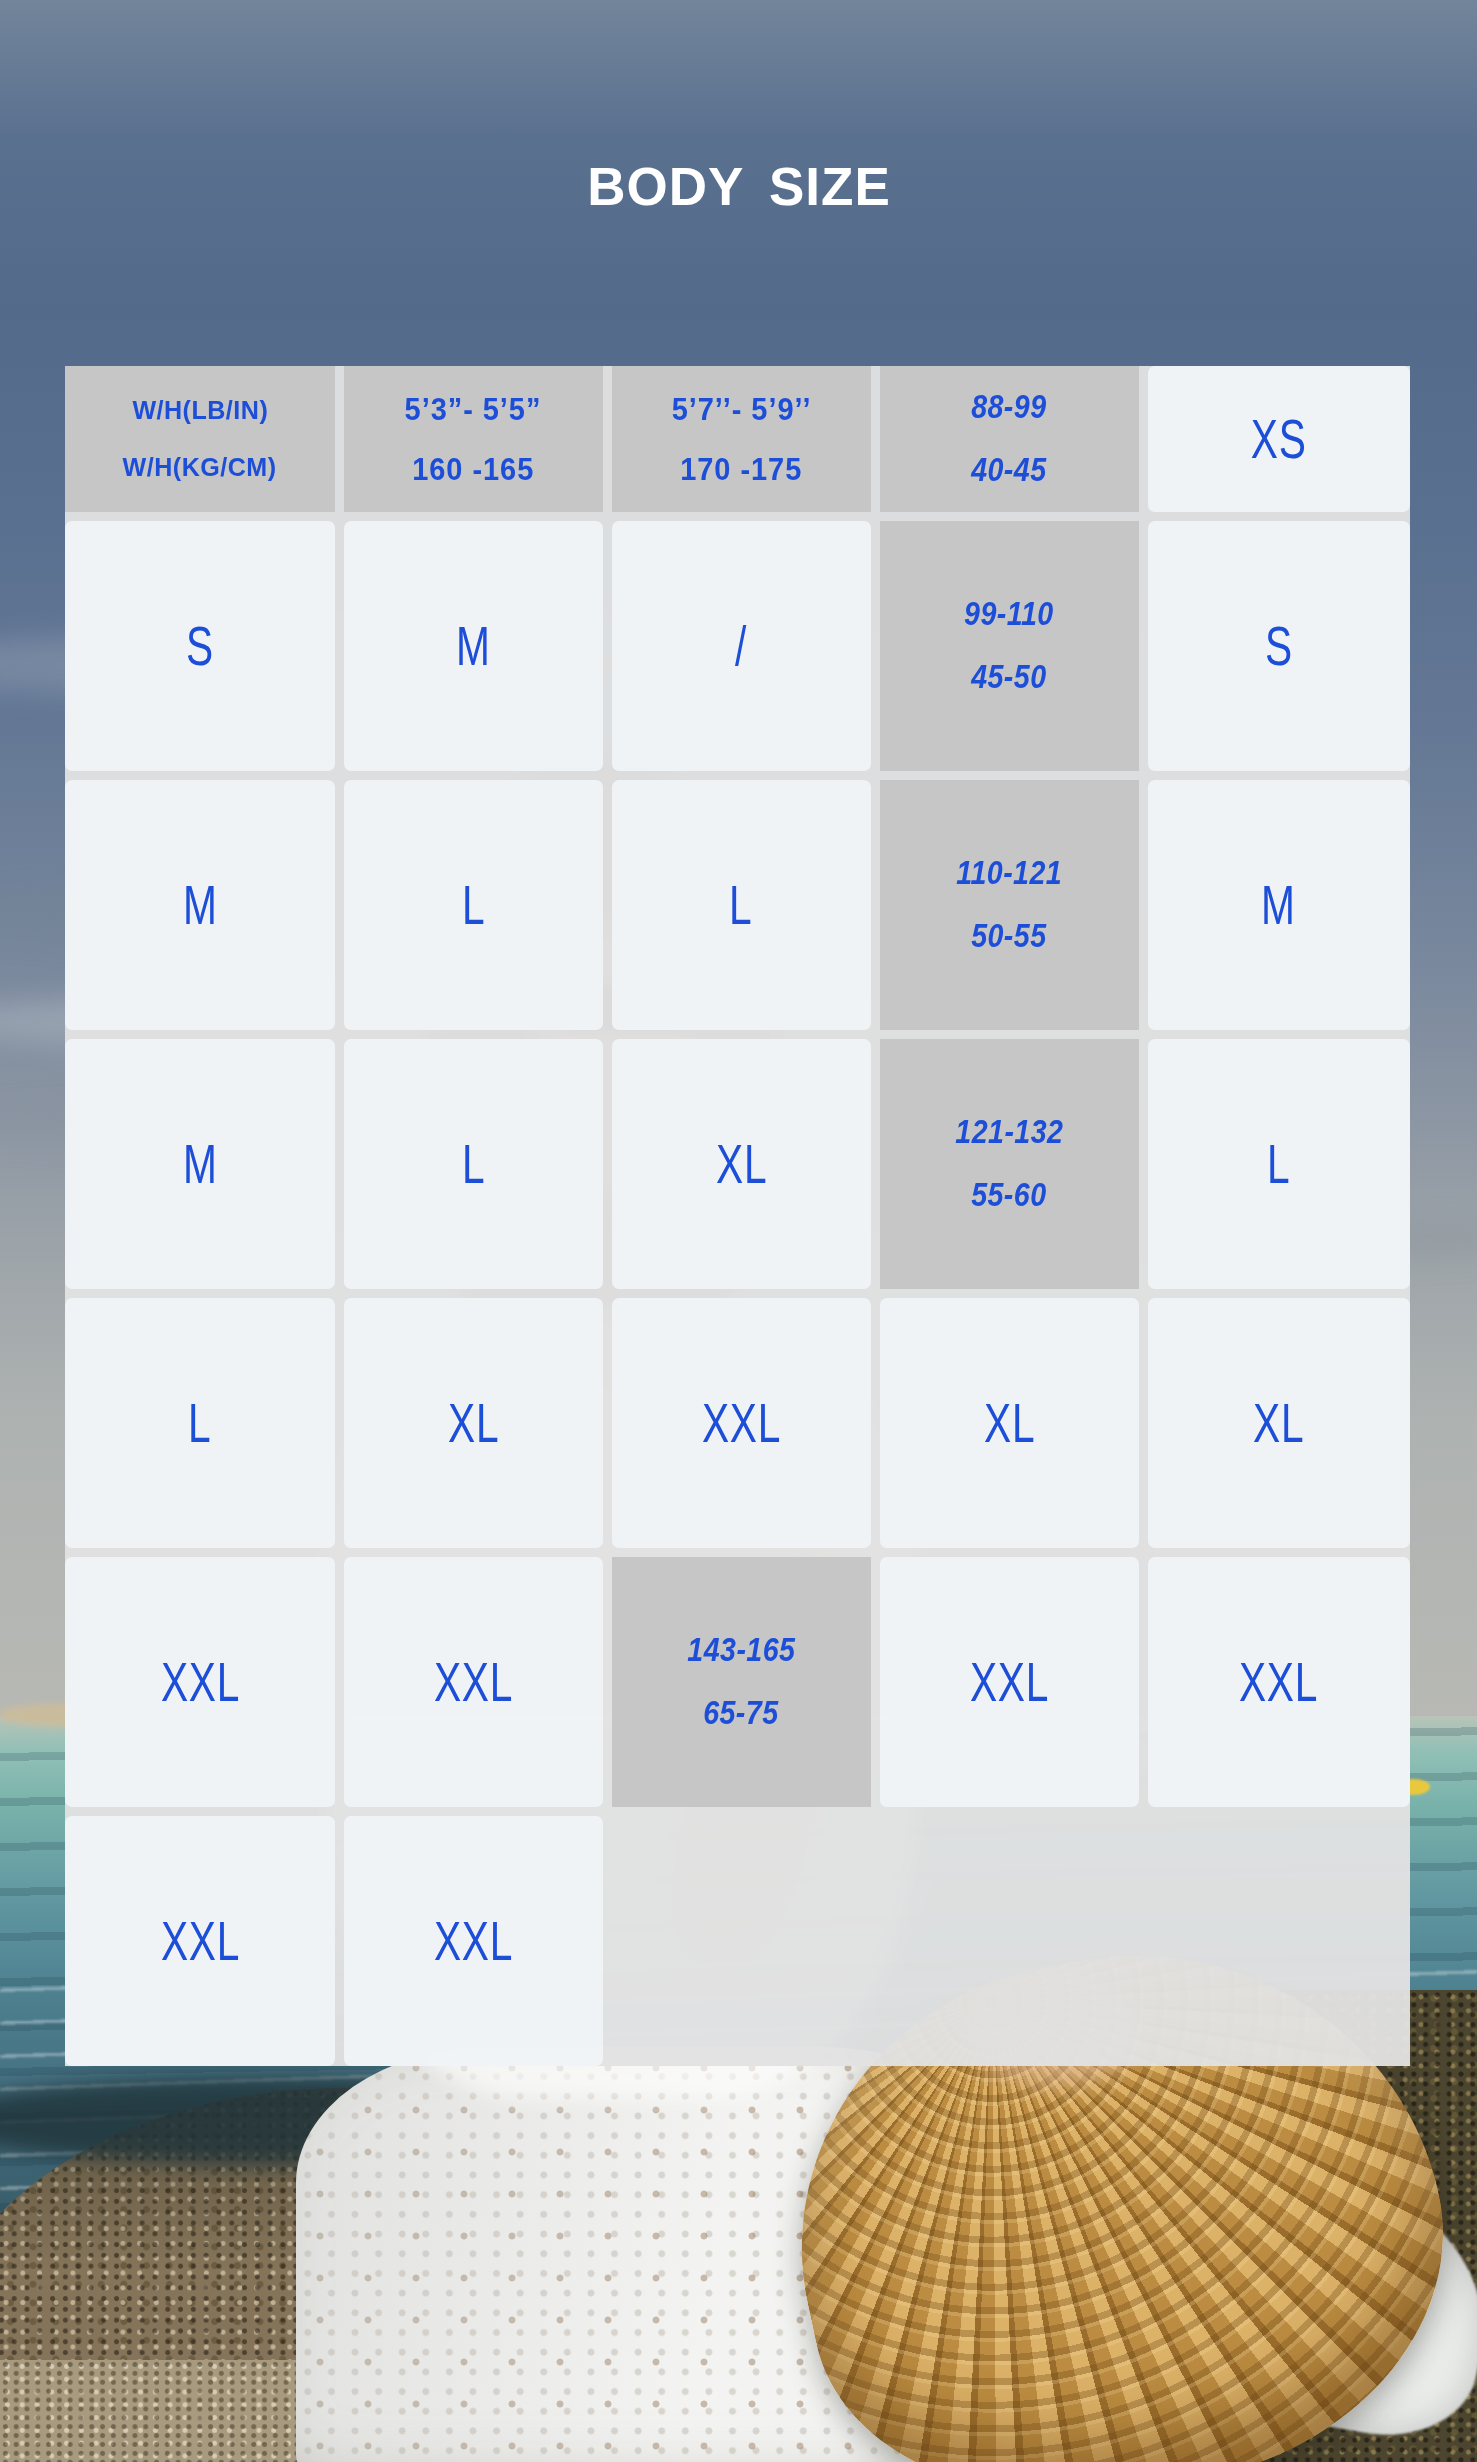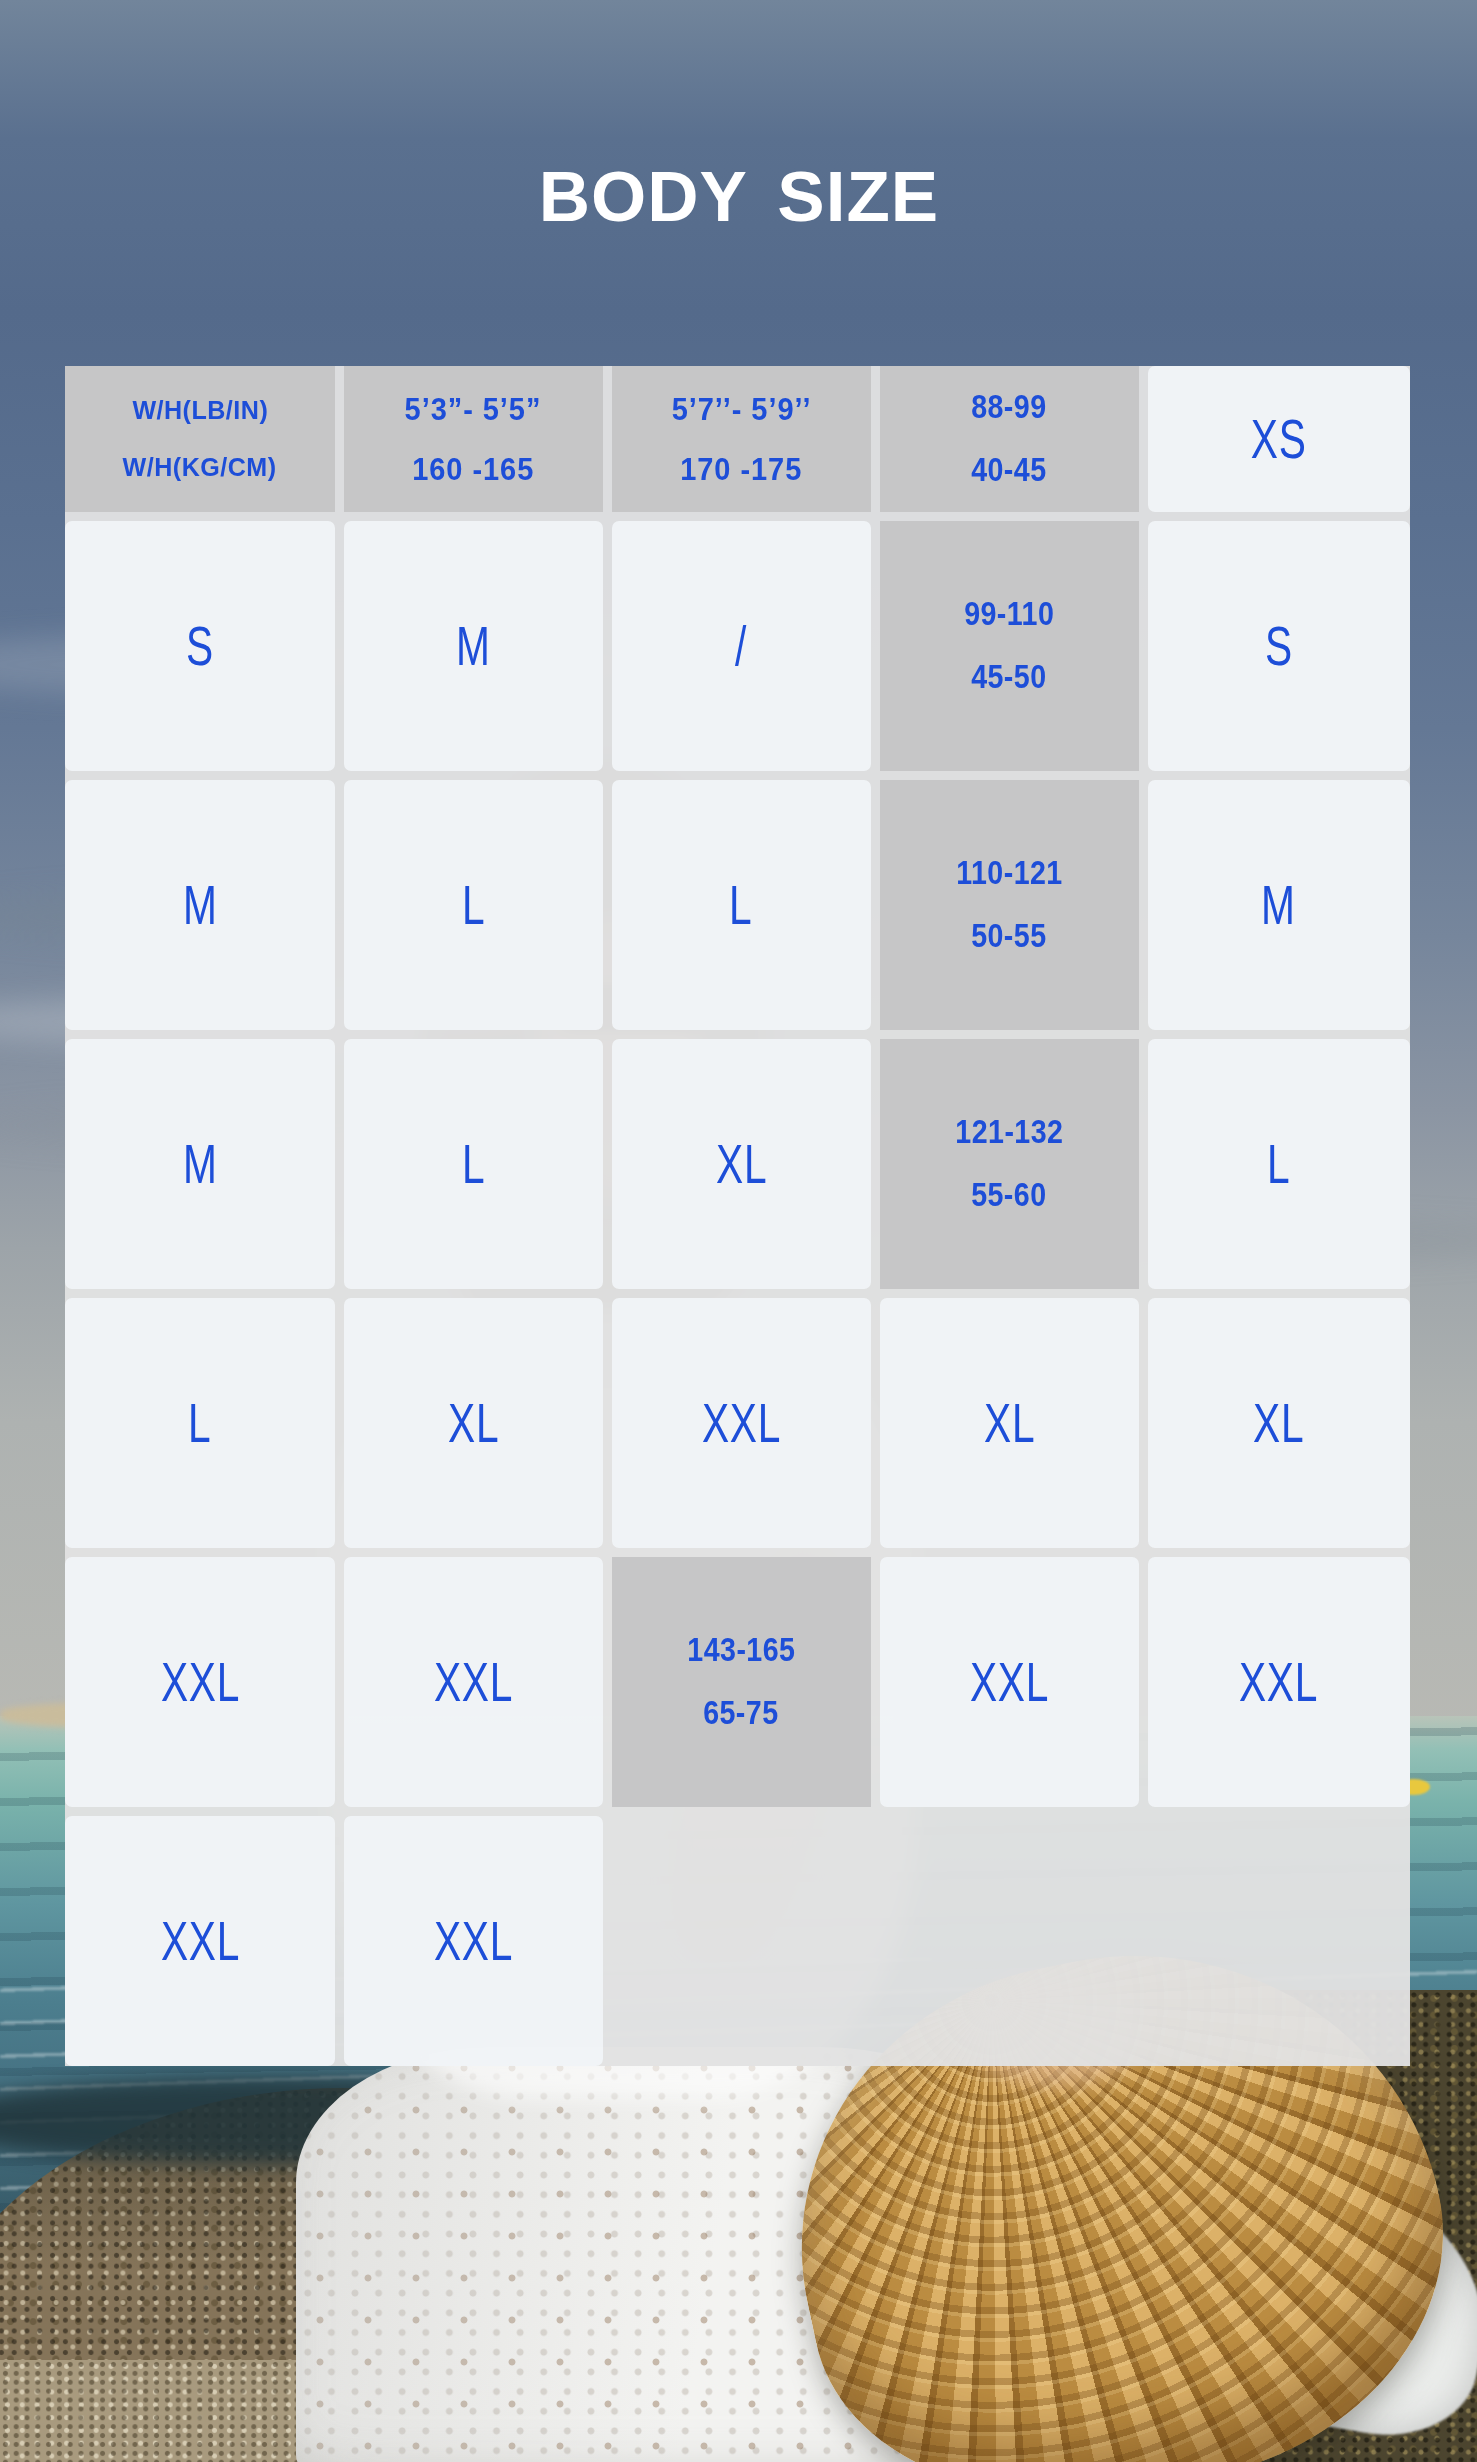--- a/index.html
+++ b/index.html
@@ -124,21 +124,21 @@
   .hint-dress{left:325px;top:1310px;width:591px;height:788px;border-radius:34%;
     background:rgba(255,255,255,.62);}
   .hint-arm{left:690px;top:1537px;width:148px;height:424px;border-radius:45%;
     background:rgba(222,182,150,.45);transform:rotate(14deg);}
   .hint-hand{left:965px;top:1970px;width:177px;height:118px;border-radius:50%;
     background:rgba(228,190,160,.5);}
   
   .title{
     position:absolute;left:0;top:156px;width:100%;
     text-align:center;color:#ffffff;
-    font-size:71px;font-weight:700;letter-spacing:1px;word-spacing:9.9px;
+    font-size:53px;font-weight:700;letter-spacing:1px;word-spacing:9.9px;
   }
   
   .size-table{
     position:absolute;left:65px;top:366px;width:1345px;height:1700px;
     display:grid;
     grid-template-columns:270px 259px 259px 259px 1fr;
     grid-template-rows:146px repeat(6, 1fr);
     gap:8.9px;
     background:rgba(226,226,226,.96);
     color:#1d4ed8;
@@ -146,21 +146,21 @@
   .cell{
     display:flex;flex-direction:column;align-items:center;justify-content:center;
     text-align:center;
   }
   .cell.head, .cell.label{background:#c6c6c7;}
   .cell.data{background:rgba(242,245,248,.90);border-radius:7px;}
   .corner .ln{font-size:25.6px;font-weight:700;letter-spacing:0.5px;transform:scaleX(.98);}
   .corner{row-gap:27.6px;}
   .head-col{row-gap:25px;}
   .head-col .ln{font-size:30.5px;font-weight:600;letter-spacing:1px;transform:scaleX(.95);}
-  .label{row-gap:25.6px;}
+  .label{row-gap:25.6px;font-style:italic;}
   .label .ln{font-size:32.5px;font-weight:600;letter-spacing:0.5px;transform:scaleX(.88);}
   .size{font-size:55px;font-weight:500;transform:scaleX(.74);letter-spacing:1px;}
 </style>
 </head>
 <body>
 
 <div class="stage">
 
   <div class="bg">
     <div class="sky"></div>

